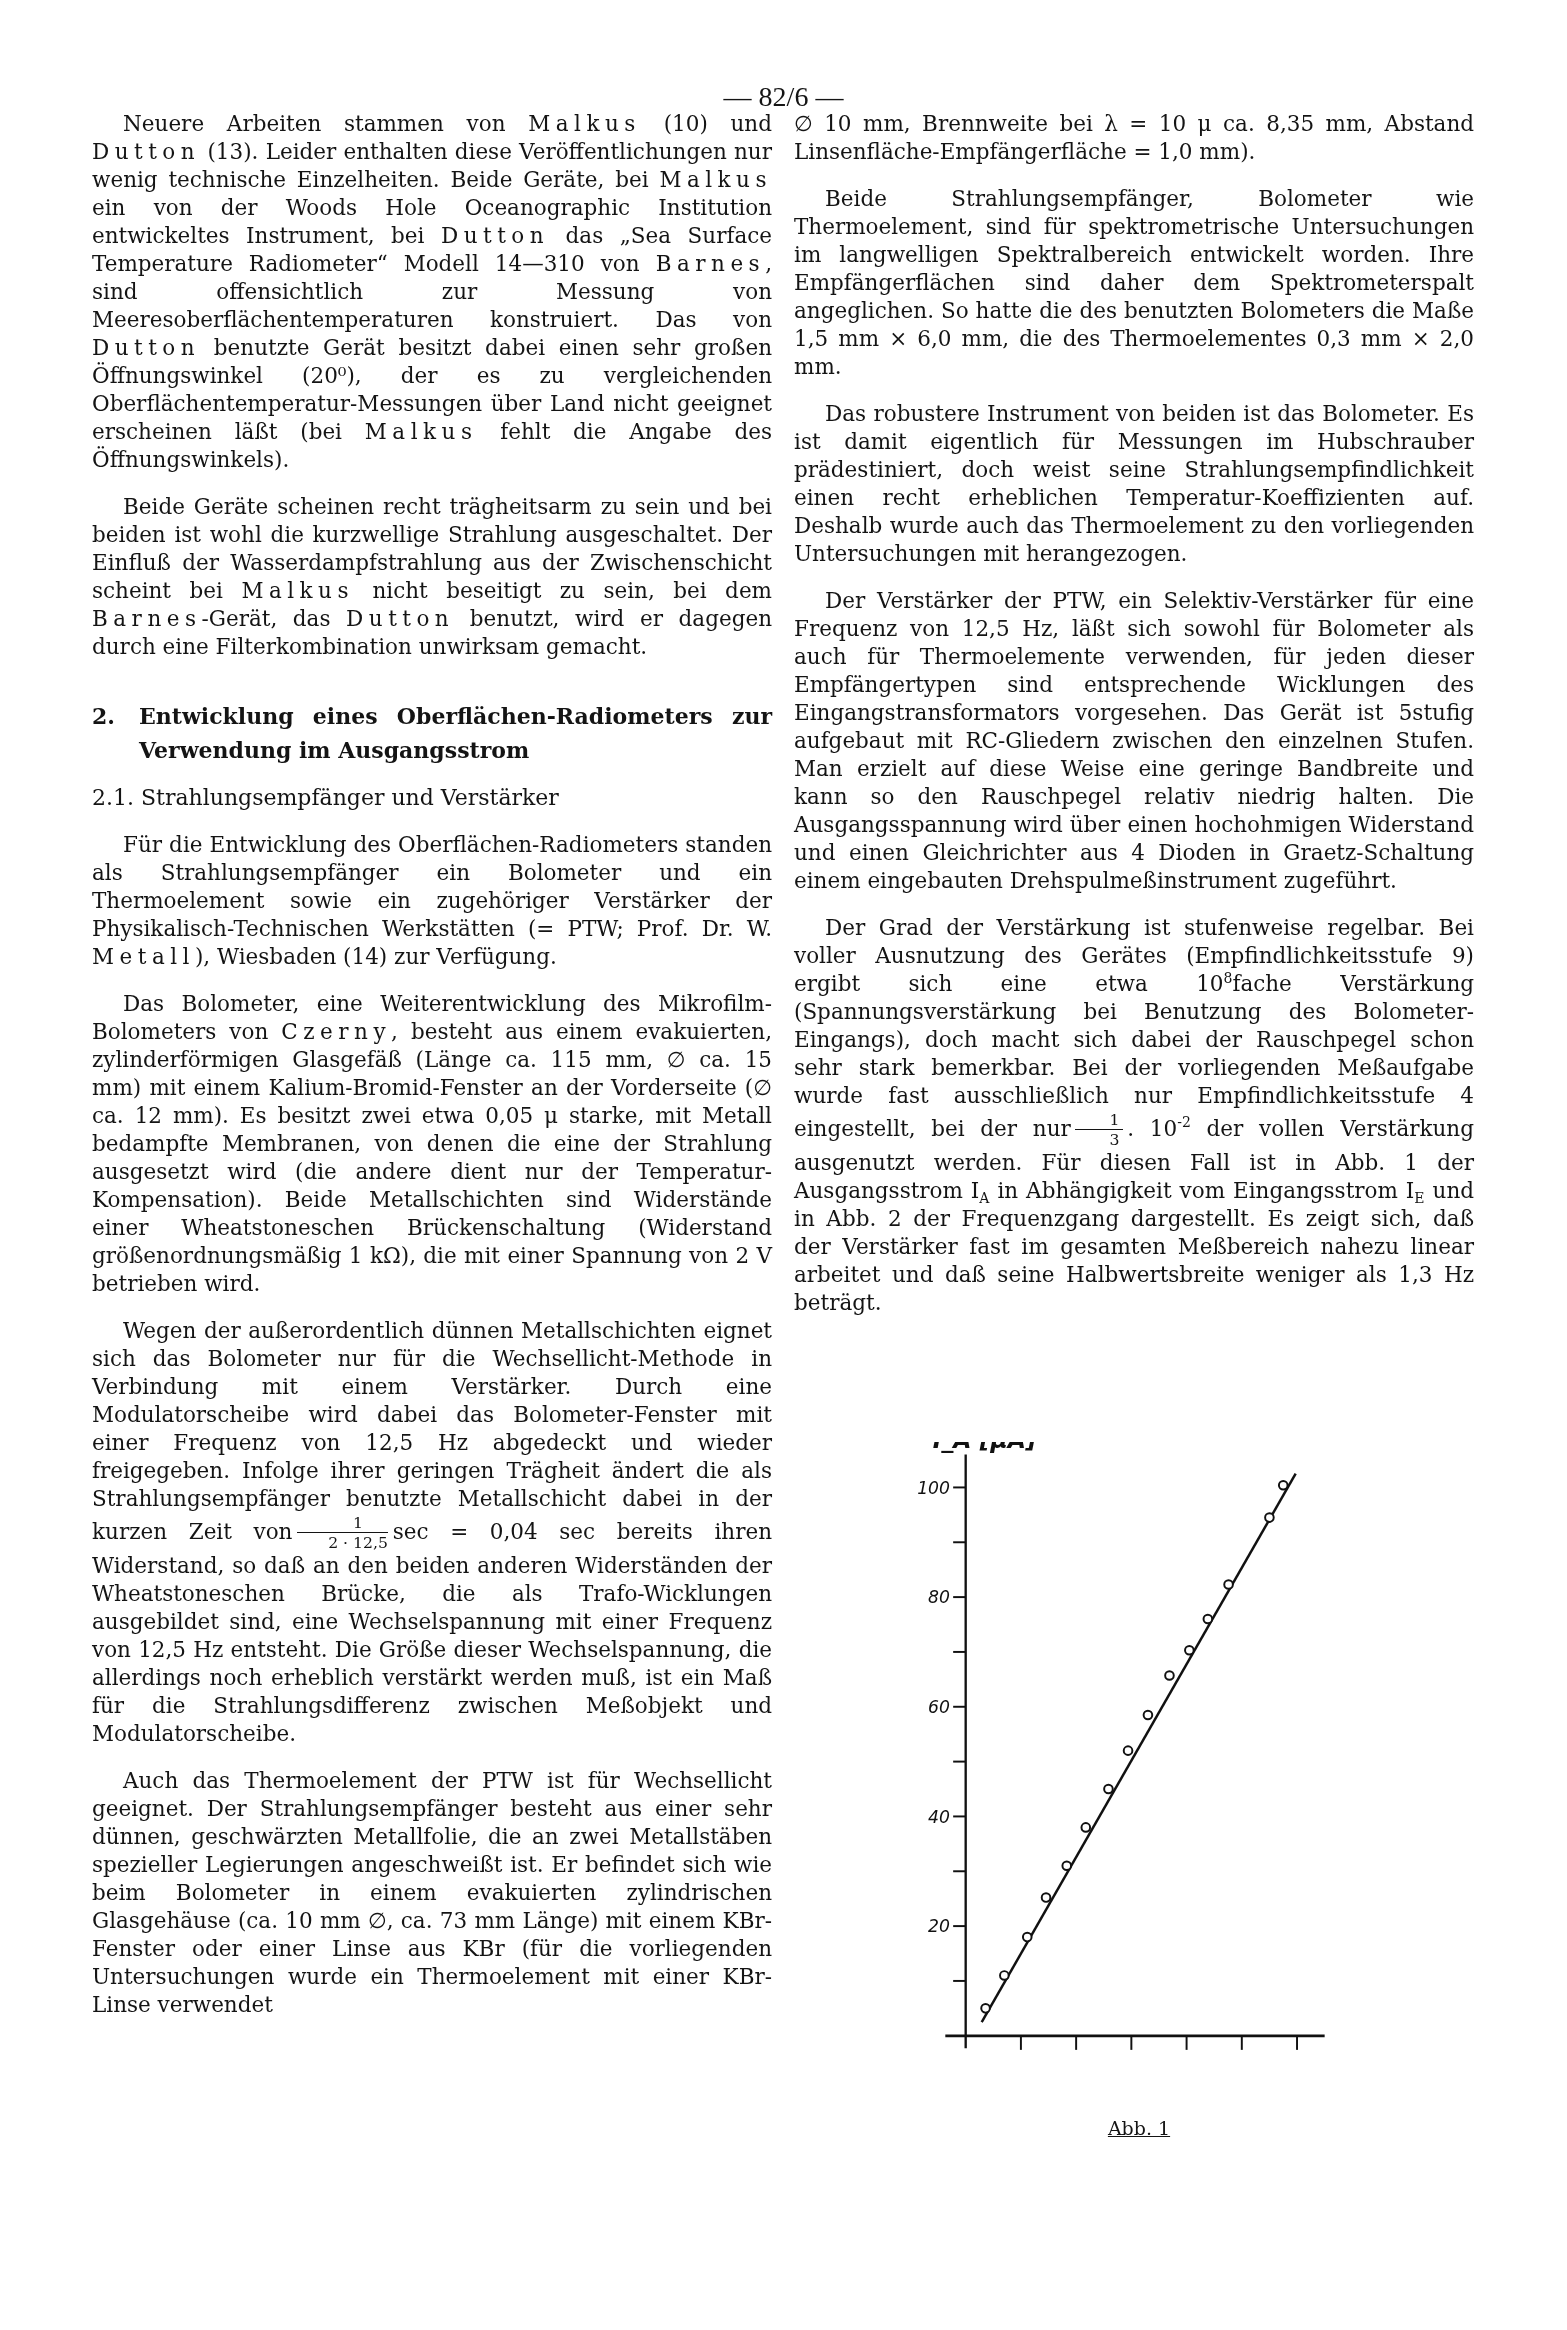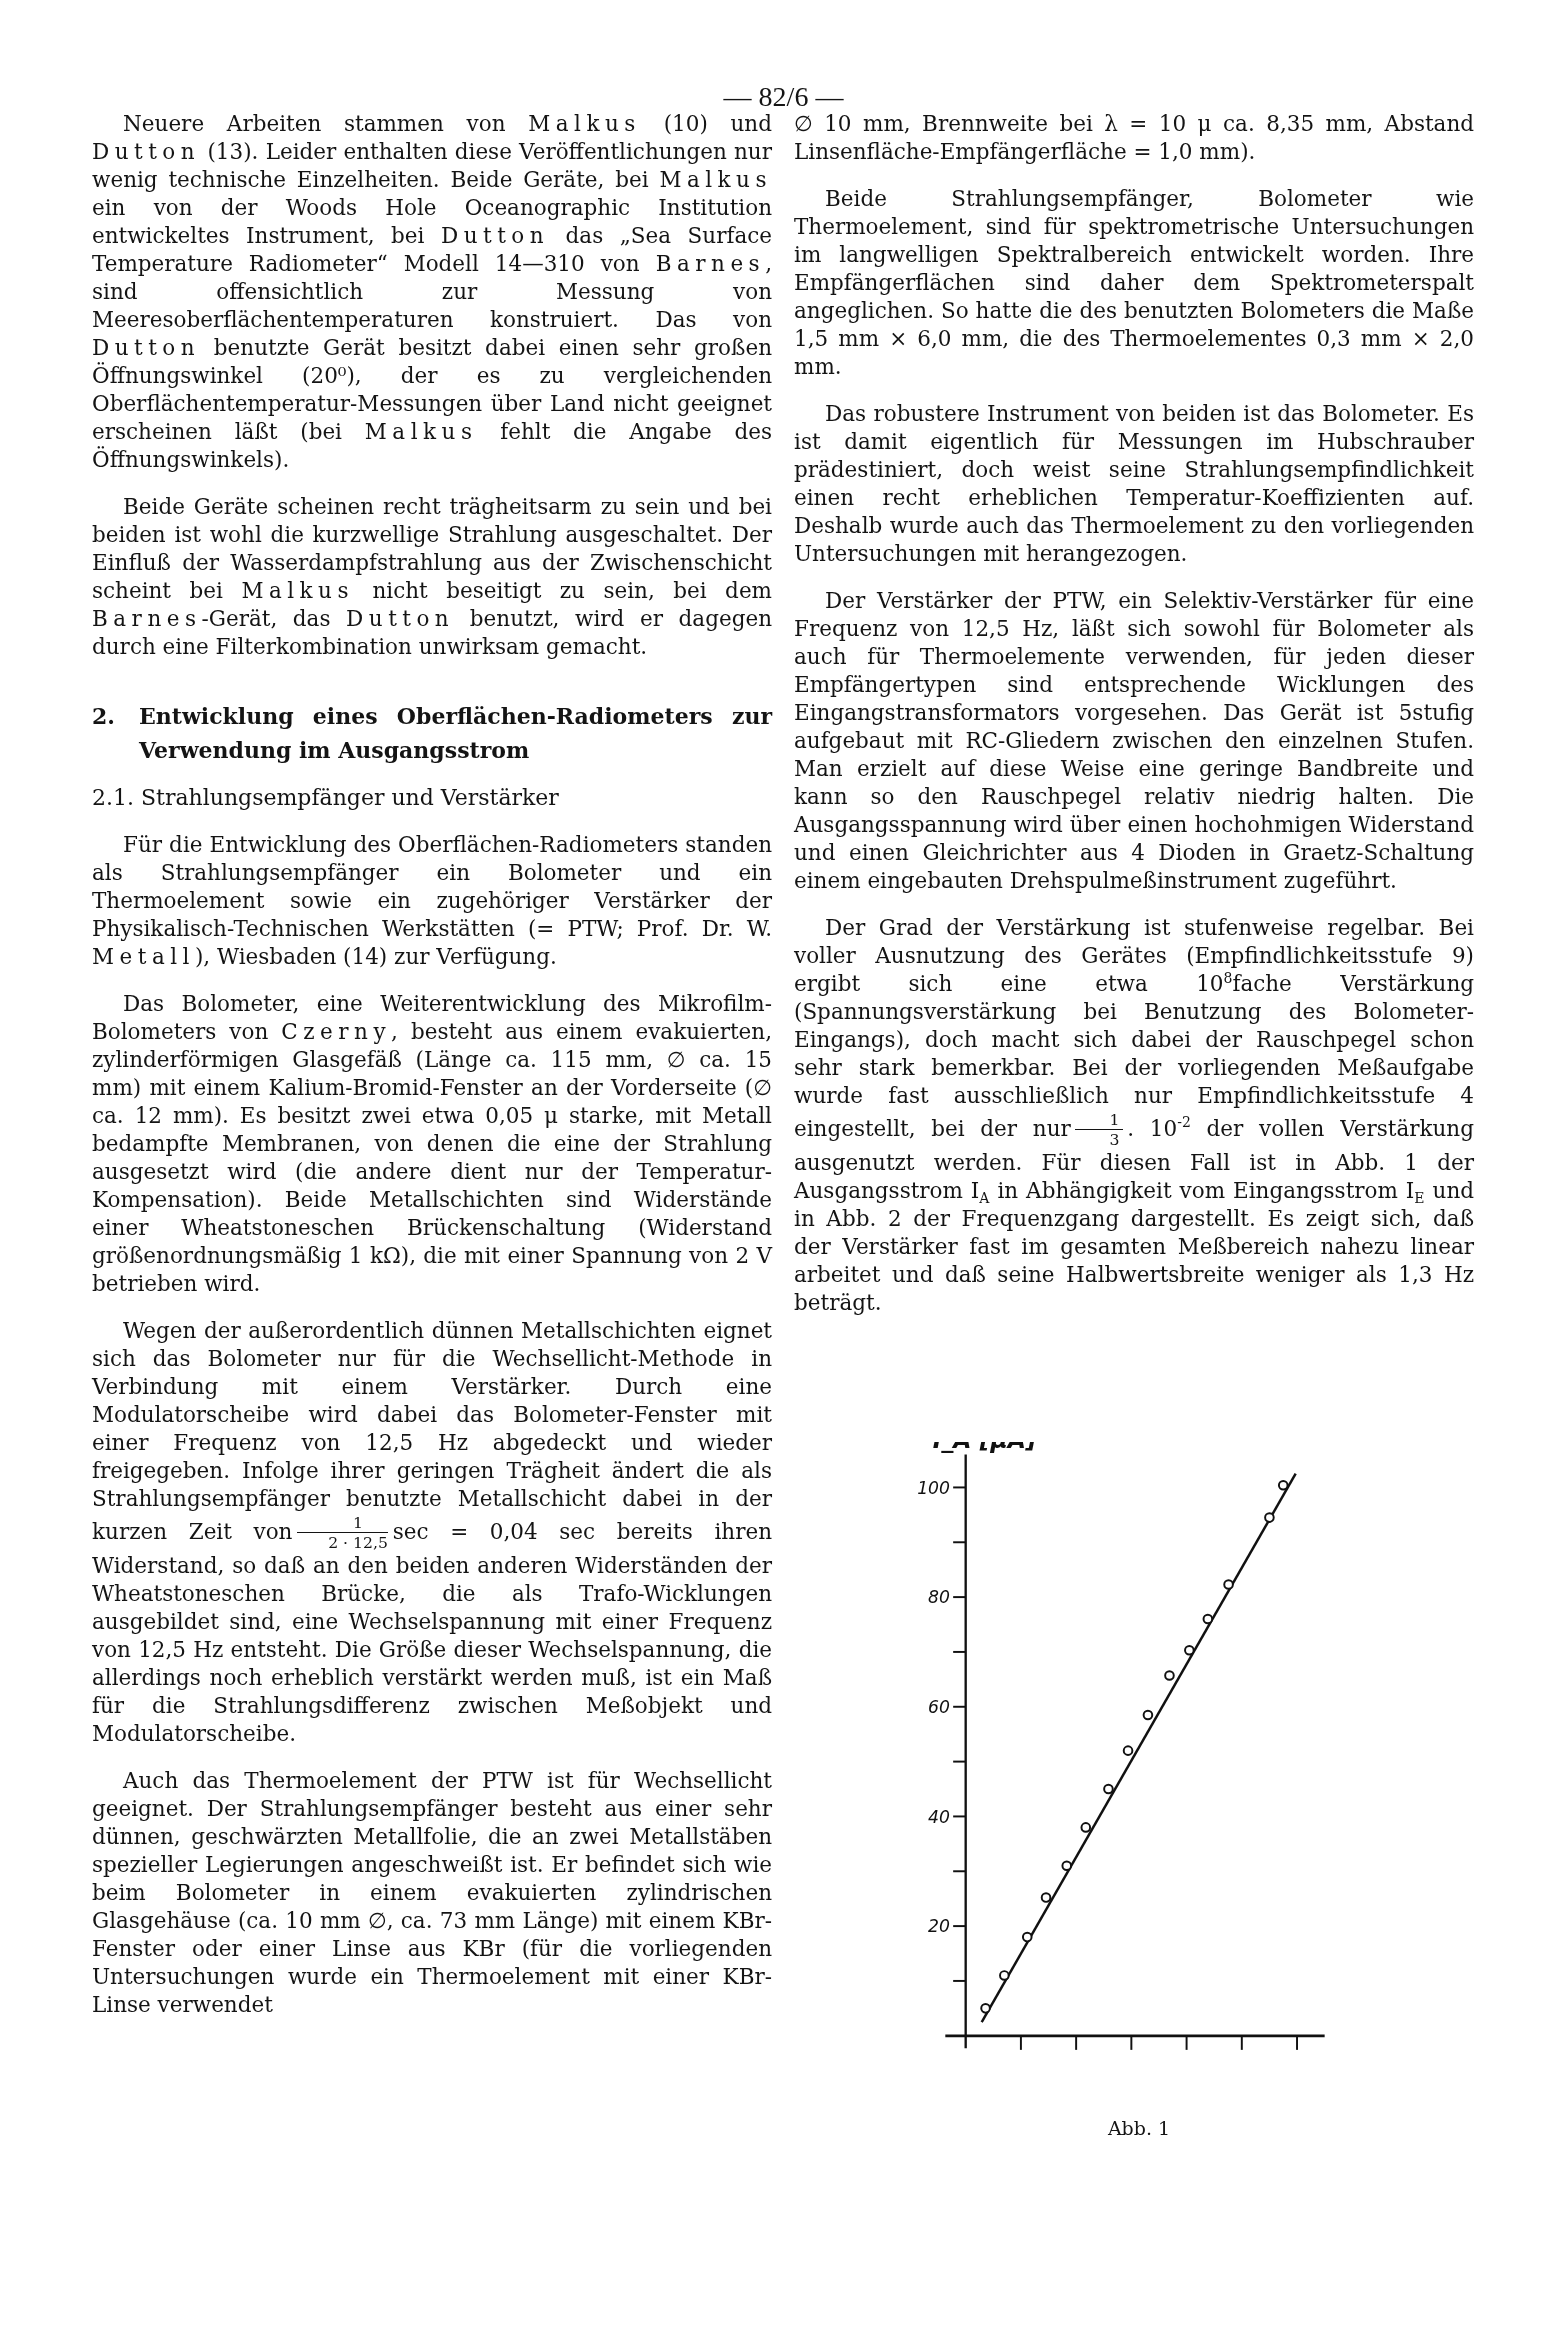--- a/index.html
+++ b/index.html
@@ -18,21 +18,21 @@
   .head2{font-weight:bold;margin:38px 0 17px 0;display:flex;line-height:34px;font-size:22px;}
   .head2 .num{width:47px;flex:none;}
   .head21{font-weight:normal;margin:0 0 19px 0;font-size:22px;}
   .frac{display:inline-block;vertical-align:middle;text-align:center;font-size:15.7px;line-height:19px;margin:0 4.7px;}
   .frac .n{display:block;border-bottom:1.2px solid #141414;padding:0 3.1px;}
   .frac .d{display:block;}
   sub,sup{font-size:14px;line-height:0;}
   .fig{position:absolute;left:791px;top:1442px;width:705px;height:611px;}
   .fig svg{position:absolute;left:0;top:0;}
   .caption{position:absolute;left:794px;top:2116px;width:690px;text-align:center;
-           font-family:"DejaVu Serif",serif;font-size:17px;line-height:24px;}
+           font-family:"DejaVu Serif",serif;font-size:17px;line-height:24px;text-decoration:underline;}
   .caption .abb{font-size:19px;}
   .axlbl{font-family:"DejaVu Sans",sans-serif;font-style:italic;}
 </style>
 </head>
 <body>
 
 <div class="pagenum">— 82/6 —</div>
 
 <div class="col left">
 

